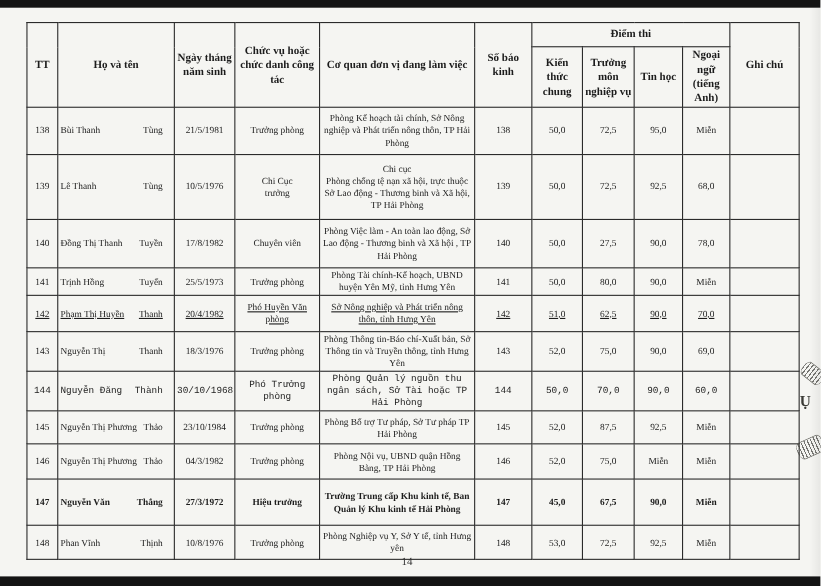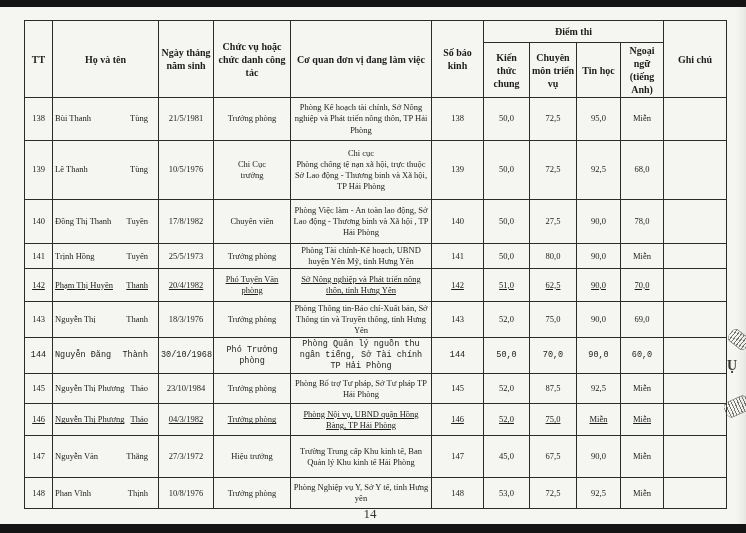--- a/index.html
+++ b/index.html
@@ -25,21 +25,21 @@
     text-align:center; vertical-align:middle;
     overflow:hidden;
   }
   table.results th { font-weight:bold; font-size:10px; }
   td.c-work, td.c-pos { white-space:pre-line; font-size:8.3px; }
   td.c-name { text-align:left; padding:0 5px; }
   .name-wrap { display:flex; justify-content:space-between; align-items:flex-start; }
   .name-wrap .given { padding-right:8px; }
 
   .page-number { position:absolute; top:506px; left:0; width:740px; text-align:center;
-    font-size:13px; color:#333; }
+    font-size:10px; color:#333; }
 
   .stamp-fragment { position:absolute; pointer-events:none; }
   .stamp-ribbon {
     background:repeating-linear-gradient(90deg,#4a4a46 0 1px, transparent 1px 3px);
     border-top:1px solid #55554f; border-bottom:1px solid #55554f;
     border-radius:40%/100%;
     opacity:.75;
   }
   .ribbon-1 { top:332px; left:728px; width:22px; height:13px; transform:rotate(38deg); }
   .ribbon-2 { top:398px; left:724px; width:26px; height:15px; transform:rotate(-24deg); }
@@ -73,21 +73,21 @@
       <th rowspan="2">Họ và tên</th>
       <th rowspan="2">Ngày tháng năm sinh</th>
       <th rowspan="2">Chức vụ hoặc chức danh công tác</th>
       <th rowspan="2">Cơ quan đơn vị đang làm việc</th>
       <th rowspan="2">Số báo kinh</th>
       <th colspan="4">Điểm thi</th>
       <th rowspan="2">Ghi chú</th>
     </tr>
     <tr style="height:46px">
       <th>Kiến thức chung</th>
-      <th>Chuyên môn triển vụ</th>
+      <th>Trưởng môn nghiệp vụ</th>
       <th>Tin học</th>
       <th>Ngoại ngữ (tiếng Anh)</th>
     </tr>
   </thead>
   <tbody id="rows">
       <tr style="height: 43px;">
         <td class="c-tt">138</td>
         <td class="c-name">
           <div class="name-wrap">
             <span>Bùi Thanh</span>
@@ -162,21 +162,21 @@
       </tr>
       <tr style="height: 33px; text-decoration: underline;">
         <td class="c-tt">142</td>
         <td class="c-name">
           <div class="name-wrap">
             <span>Phạm Thị Huyền</span>
             <span class="given">Thanh</span>
           </div>
         </td>
         <td class="c-dob">20/4/1982</td>
-        <td class="c-pos">Phó Tuyến Văn phòng</td>
+        <td class="c-pos">Phó Huyền Văn phòng</td>
         <td class="c-work">Sở Nông nghiệp và Phát triển nông thôn, tỉnh Hưng Yên</td>
         <td class="c-sbd">142</td>
         <td class="c-score">51,0</td>
         <td class="c-score">62,5</td>
         <td class="c-score">90,0</td>
         <td class="c-score">70,0</td>
         <td class="c-note"></td>
       </tr>
       <tr style="height: 36px;">
         <td class="c-tt">143</td>
@@ -199,21 +199,21 @@
       <tr style="height: 32px; font-family: Liberation Mono, monospace;">
         <td class="c-tt">144</td>
         <td class="c-name">
           <div class="name-wrap">
             <span>Nguyễn Đăng</span>
             <span class="given">Thành</span>
           </div>
         </td>
         <td class="c-dob">30/10/1968</td>
         <td class="c-pos">Phó Trưởng phòng</td>
-        <td class="c-work">Phòng Quản lý nguồn thu ngân tiếng, Sở Tài chính TP Hải Phòng</td>
+        <td class="c-work">Phòng Quản lý nguồn thu ngân sách, Sở Tài hoặc TP Hải Phòng</td>
         <td class="c-sbd">144</td>
         <td class="c-score">50,0</td>
         <td class="c-score">70,0</td>
         <td class="c-score">90,0</td>
         <td class="c-score">60,0</td>
         <td class="c-note"></td>
       </tr>
       <tr style="height: 30px;">
         <td class="c-tt">145</td>
         <td class="c-name">
@@ -225,39 +225,39 @@
         <td class="c-dob">23/10/1984</td>
         <td class="c-pos">Trưởng phòng</td>
         <td class="c-work">Phòng Bổ trợ Tư pháp, Sở Tư pháp TP Hải Phòng</td>
         <td class="c-sbd">145</td>
         <td class="c-score">52,0</td>
         <td class="c-score">87,5</td>
         <td class="c-score">92,5</td>
         <td class="c-score">Miễn</td>
         <td class="c-note"></td>
       </tr>
-      <tr style="height: 32px; text-decoration: underline;">
+      <tr style="height: 32px;">
         <td class="c-tt">146</td>
         <td class="c-name">
           <div class="name-wrap">
             <span>Nguyễn Thị Phương</span>
             <span class="given">Thảo</span>
           </div>
         </td>
         <td class="c-dob">04/3/1982</td>
         <td class="c-pos">Trưởng phòng</td>
         <td class="c-work">Phòng Nội vụ, UBND quận Hồng Bàng, TP Hải Phòng</td>
         <td class="c-sbd">146</td>
         <td class="c-score">52,0</td>
         <td class="c-score">75,0</td>
         <td class="c-score">Miễn</td>
         <td class="c-score">Miễn</td>
         <td class="c-note"></td>
       </tr>
-      <tr style="height: 42px;">
+      <tr style="height: 42px; font-weight: bold;">
         <td class="c-tt">147</td>
         <td class="c-name">
           <div class="name-wrap">
             <span>Nguyễn Văn</span>
             <span class="given">Thắng</span>
           </div>
         </td>
         <td class="c-dob">27/3/1972</td>
         <td class="c-pos">Hiệu trưởng</td>
         <td class="c-work">Trường Trung cấp Khu kinh tế, Ban Quản lý Khu kinh tế Hải Phòng</td>

